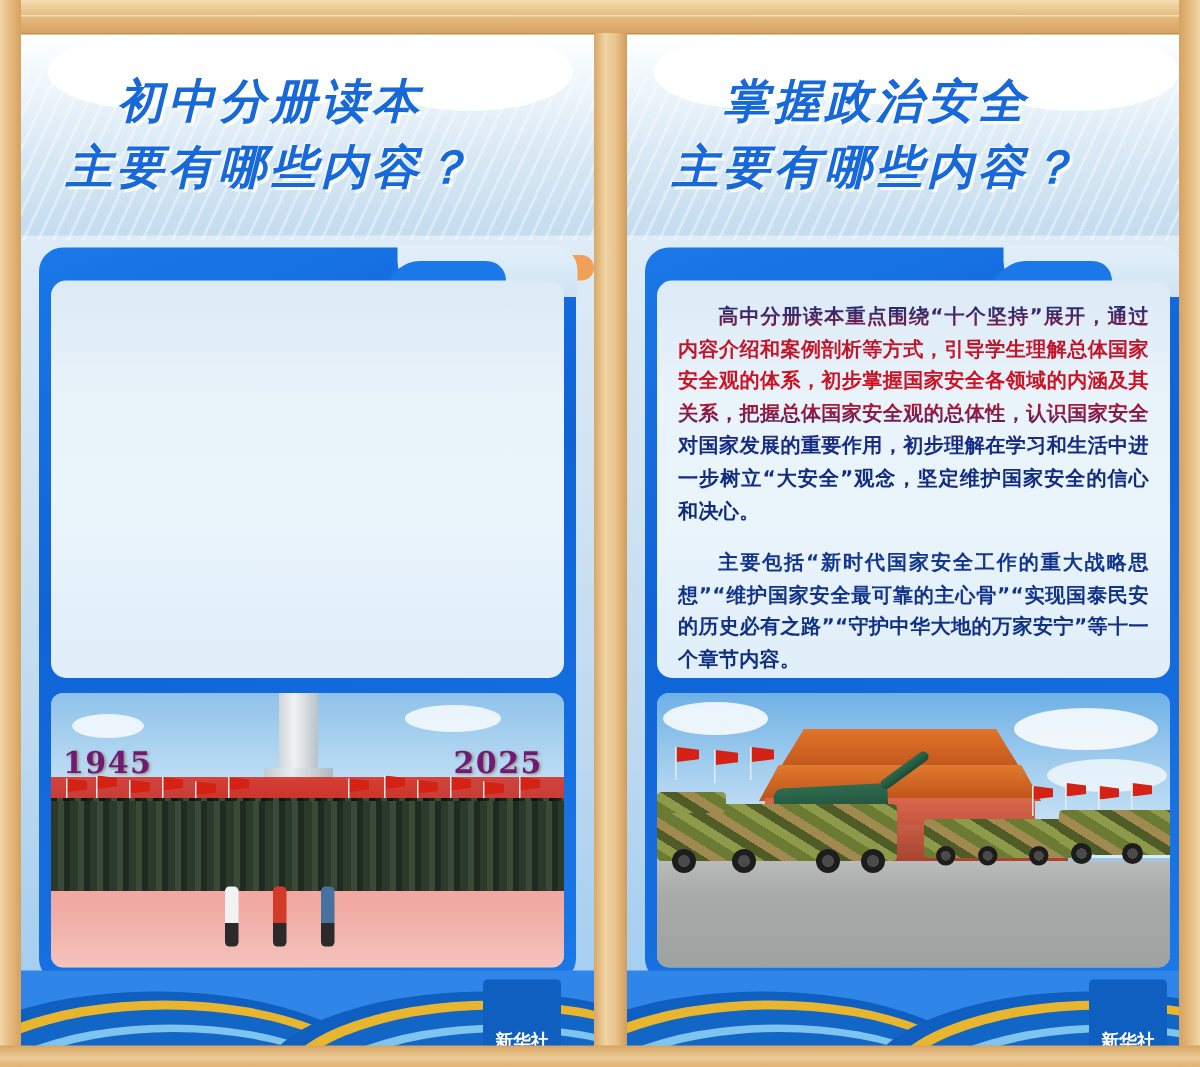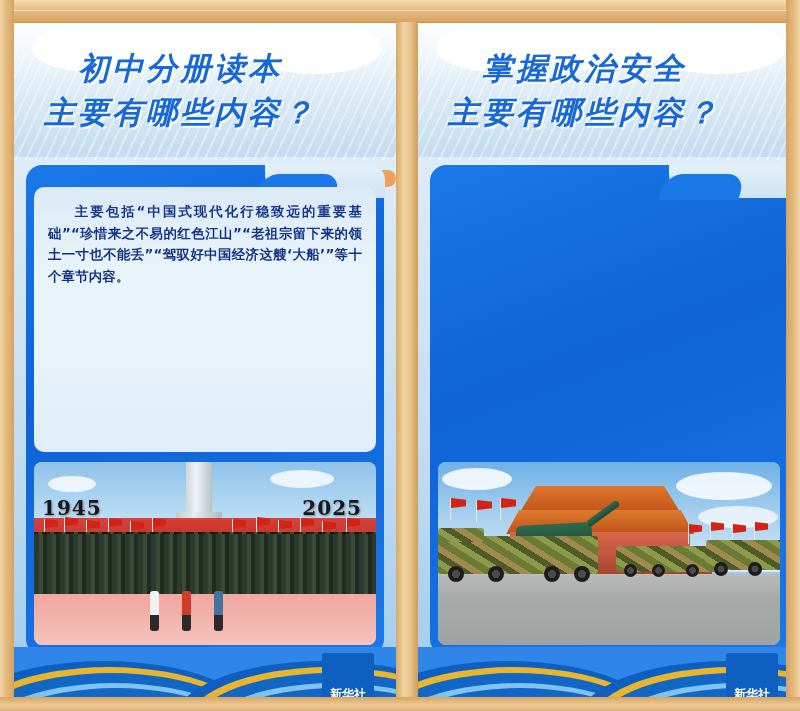--- a/index.html
+++ b/index.html
@@ -72,21 +72,21 @@
   .p2{color:#12368f;background:linear-gradient(180deg,#13378f 0%,#0f2d7d 100%);
       -webkit-background-clip:text;background-clip:text;color:transparent;}
 
   
   .photo{position:absolute;left:20px;top:440px;width:342px;height:183px;
     border-radius:8px;overflow:hidden;background:#9fc7e8;}
   .photo .sky2{position:absolute;left:0;top:0;width:342px;height:95px;
     background:linear-gradient(180deg,#8fc2ea 0%,#b9dbf3 55%,#dfeef9 100%);}
   .yearlabel{position:absolute;top:34px;font-family:"DejaVu Serif","Liberation Serif",serif;
     font-weight:bold;font-size:20px;letter-spacing:1px;
-    color:#0f172a;text-shadow:1px 1px 2px rgba(120,70,10,.55);}
+    color:#701a75;text-shadow:1px 1px 2px rgba(120,70,10,.55);}
   .yearlabel.l{left:8px;}
   .yearlabel.r{right:14px;}
 
   
   .monument{position:absolute;left:152px;top:0;width:26px;height:58px;
     background:linear-gradient(90deg,#cfd6da,#eef2f4 40%,#b9c2c8);}
   .monbase{position:absolute;left:142px;top:50px;width:46px;height:16px;
     background:linear-gradient(90deg,#c3ccd2,#e6ecef 40%,#aeb8bf);}
   .hall{position:absolute;left:96px;top:58px;width:150px;height:30px;
     background:linear-gradient(180deg,#e3b3ac,#d09a93);}
@@ -163,21 +163,20 @@
       <div>主要有哪些内容？</div>
     </div>
 
     <div class="orange-tab"></div>
     <div class="bluecard">
       <div class="notch"></div>
       <div class="notch2"></div>
     </div>
 
     <div class="textpane">
-      <p class="ptext p2">主要包括“中国式现代化行稳致远的重要基础”“珍惜来之不易的红色江山”“老祖宗留下来的领土一寸也不能丢”“驾驭好中国经济这艘‘大船’”等十个章节内容。</p>
     </div>
 
     <div class="photo">
       <div class="sky2"></div>
       <div class="cloud" style="left:14px;top:14px;width:48px;height:16px;opacity:.8;"></div>
       <div class="cloud" style="left:236px;top:8px;width:64px;height:18px;opacity:.8;"></div>
       <div class="monument"></div>
       <div class="monbase"></div>
       <div class="hall"></div>
       <div class="crowdbar"></div>
@@ -248,20 +247,24 @@
       <div>掌握政治安全</div>
       <div>主要有哪些内容？</div>
     </div>
 
     <div class="orange-tab"></div>
     <div class="bluecard">
       <div class="notch"></div>
       <div class="notch2"></div>
     </div>
 
+    <div class="textpane">
+      <p class="ptext p1">高中分册读本重点围绕“十个坚持”展开，通过内容介绍和案例剖析等方式，引导学生理解总体国家安全观的体系，初步掌握国家安全各领域的内涵及其关系，把握总体国家安全观的总体性，认识国家安全对国家发展的重要作用，初步理解在学习和生活中进一步树立“大安全”观念，坚定维护国家安全的信心和决心。</p>
+      <p class="ptext p2">主要包括“新时代国家安全工作的重大战略思想”“维护国家安全最可靠的主心骨”“实现国泰民安的历史必有之路”“守护中华大地的万家安宁”等十一个章节内容。</p>
+    </div>
 
     <div class="photo">
       <div class="tamsky"></div>
       <div class="tamcloud" style="left:4px;top:6px;width:70px;height:22px;"></div>
       <div class="tamcloud" style="left:238px;top:10px;width:96px;height:28px;"></div>
       <div class="tamcloud" style="left:260px;top:44px;width:80px;height:22px;opacity:.7;"></div>
 
       <div class="gate-roof"></div>
       <div class="gate-roof2"></div>
       <div class="gate-body"></div>

